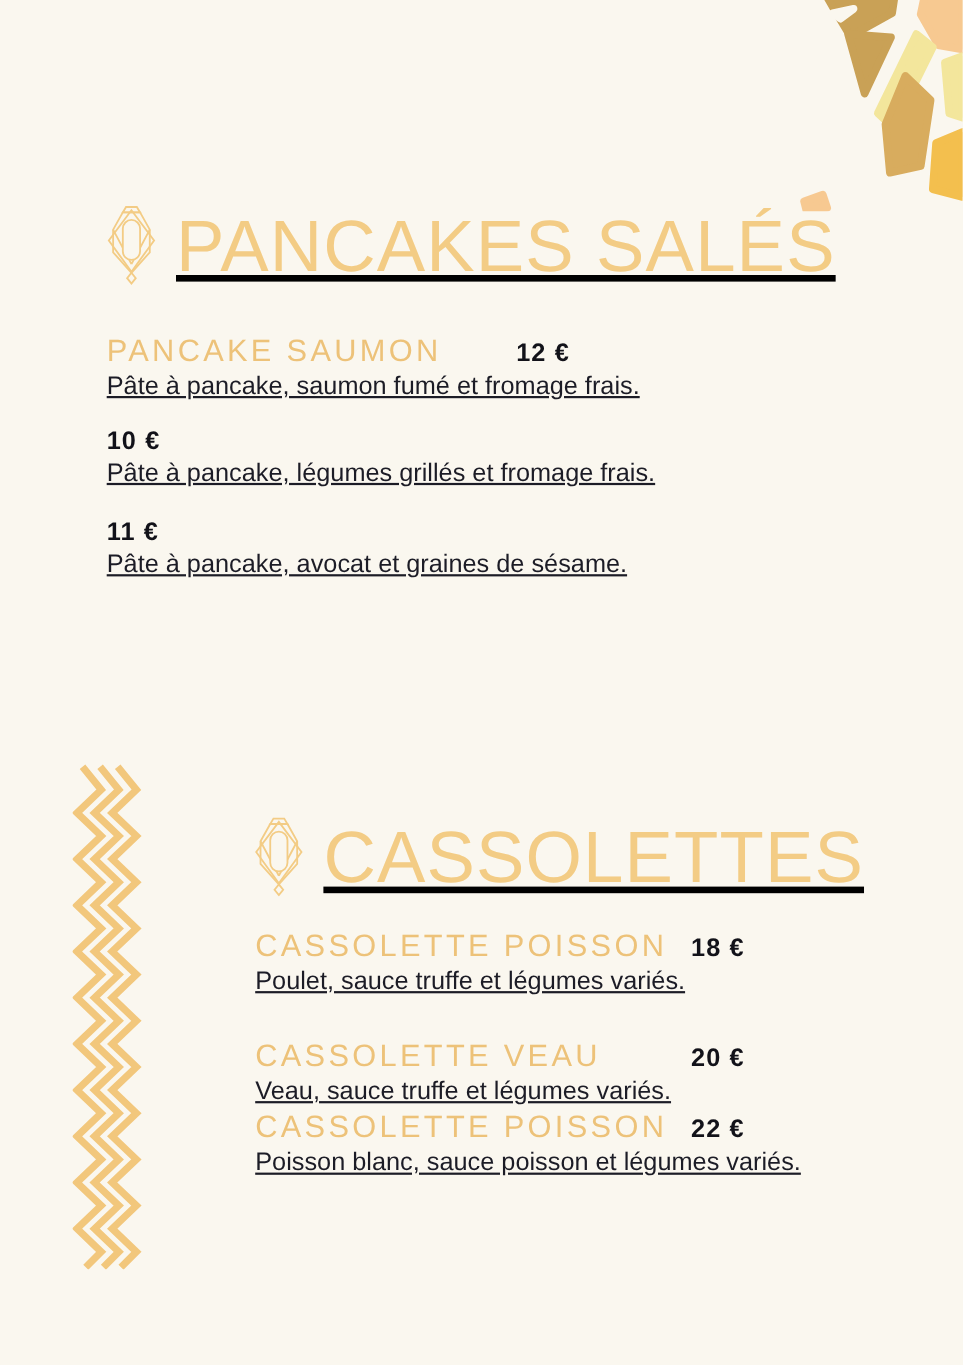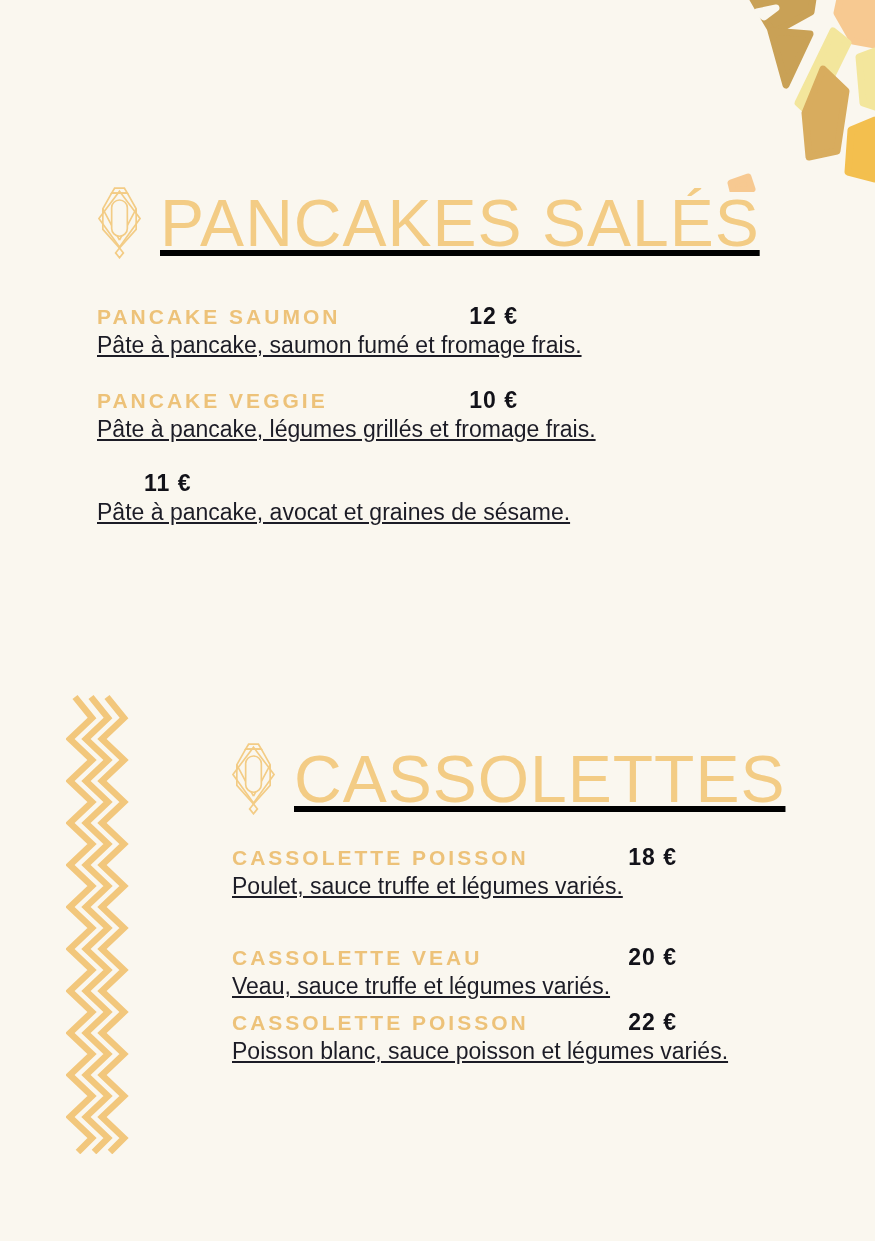--- a/index.html
+++ b/index.html
@@ -52,31 +52,30 @@
   .i-s1-0 { left: 97px;  top: 303px; width: 421px; }
   .i-s1-1 { left: 97px;  top: 387px; width: 421px; }
   .i-s1-2 { left: 97px;  top: 470px; width: 421px; }
   .i-s2-0 { left: 232px; top: 844px; width: 445px; }
   .i-s2-1 { left: 232px; top: 944px; width: 445px; }
   .i-s2-2 { left: 232px; top: 1009px; width: 445px; }
   .item-row {
     display: flex; justify-content: space-between; align-items: baseline;
   }
   .item-name {
-    font-size: 21px; font-weight: bold;
+    font-size: 28px; font-weight: normal;
     letter-spacing: 3px;
     color: var(--name-gold);
     white-space: nowrap;
   }
   .item-price {
     font-size: 23px; font-weight: bold;
     letter-spacing: 1px;
     color: var(--price-dark);
     white-space: nowrap;
-    margin-left: 47px;
   }
   .item-desc {
     margin: 4px 0 0 0;
     font-size: 23px; line-height: 22px;
     color: var(--text-dark);
     white-space: nowrap;
     text-decoration: underline;
   }
 
   
@@ -120,21 +119,20 @@
 
   <div class="item i-s1-0">
     <div class="item-row">
       <span class="item-name">PANCAKE SAUMON</span>
       <span class="item-price">12 €</span>
     </div>
     <p class="item-desc">Pâte à pancake, saumon fumé et fromage frais.</p>
   </div>
   <div class="item i-s1-1">
     <div class="item-row">
-      <span class="item-name">PANCAKE VEGGIE</span>
       <span class="item-price">10 €</span>
     </div>
     <p class="item-desc">Pâte à pancake, légumes grillés et fromage frais.</p>
   </div>
   <div class="item i-s1-2">
     <div class="item-row">
       <span class="item-price">11 €</span>
     </div>
     <p class="item-desc">Pâte à pancake, avocat et graines de sésame.</p>
   </div>

